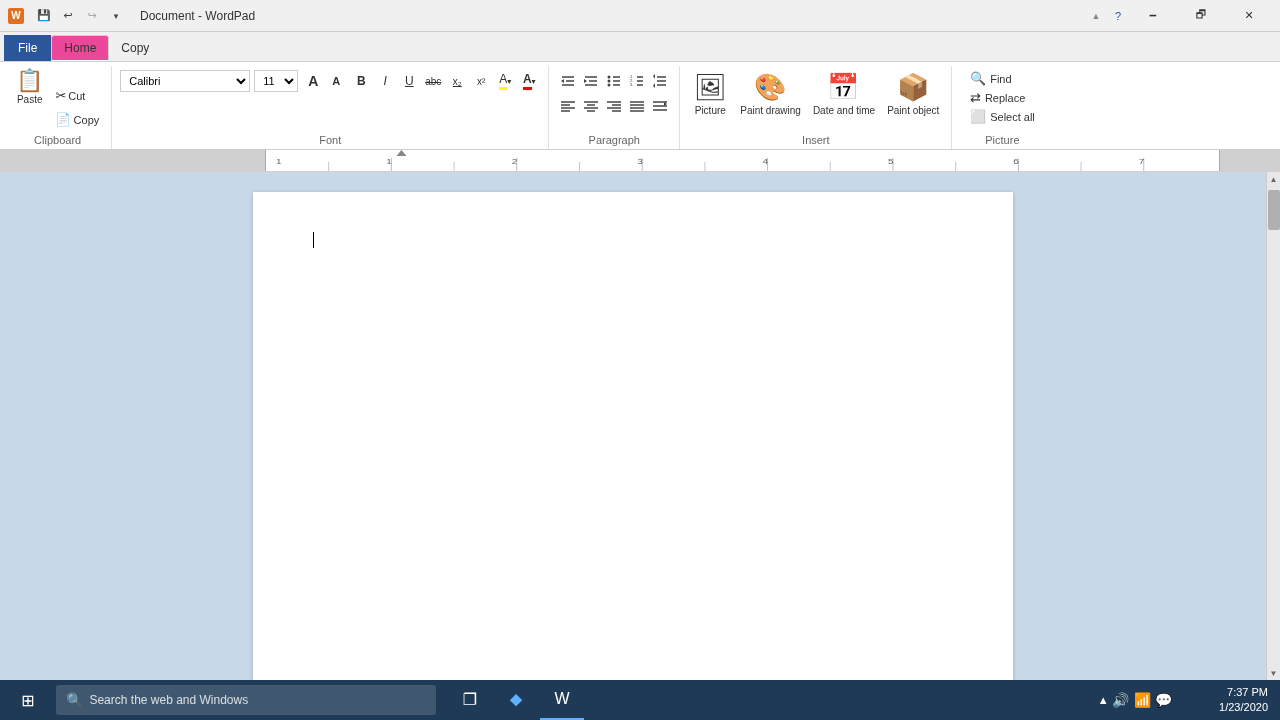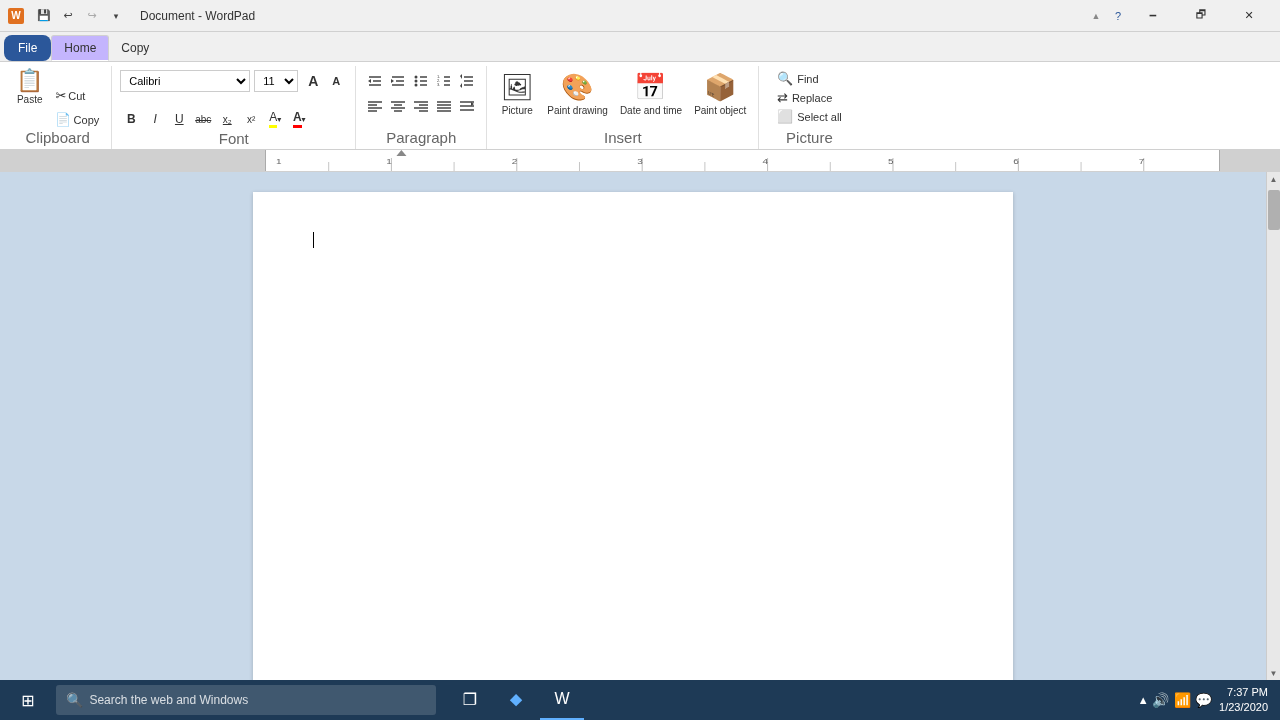--- a/index.html
+++ b/index.html
@@ -35,22 +35,22 @@
     .ribbon-tab {
       padding: 4px 12px 5px;
       font-size: 12px;
       cursor: pointer;
       color: #333;
       border-radius: 3px 3px 0 0;
       height: 26px;
       display: flex;
       align-items: center;
     }
-    .ribbon-tab.active { background: #c4b5fd; border: 1px solid #d0d0d0; border-bottom: 1px solid white; color: #333; font-weight: normal; }
-    .ribbon-tab.file { background: #2b579a; color: white; padding: 4px 14px 5px; border-radius: 8px; }
+    .ribbon-tab.active { background: #ec4899; border: 1px solid #d0d0d0; border-bottom: 1px solid white; color: #333; font-weight: normal; }
+    .ribbon-tab.file { background: #2b579a; color: white; padding: 4px 14px 5px; border-radius: 0; }
 
     
     .ribbon {
       height: 88px;
       background: white;
       border-bottom: 1px solid #d0d0d0;
       display: flex;
       align-items: stretch;
       padding: 4px 4px 0;
       gap: 0;
@@ -66,21 +66,21 @@
     }
     .ribbon-group:last-child { border-right: none; }
     .ribbon-group-content {
       display: flex;
       align-items: flex-start;
       flex: 1;
       gap: 2px;
       padding-top: 2px;
     }
     .ribbon-group-label {
-      font-size: 15px;
+      font-size: 11px;
       color: #666;
       text-align: center;
       padding-bottom: 3px;
       width: 100%;
       margin-top: auto;
     }
     .ribbon-btn-large {
       display: flex;
       flex-direction: column;
       align-items: center;
@@ -407,21 +407,21 @@
         </div>
         <div class="ribbon-btn-small">
           <span style="font-size:13px;">📄</span>
           <span>Copy</span>
         </div>
       </div>
       <div class="ribbon-group-label" style="position:absolute; bottom:0; left:0; right:0; text-align:center;">Clipboard</div>
     </div>
 
     <div class="ribbon-group font-group" style="flex-direction:column; align-items:flex-start; min-width:210px;">
-      <div class="ribbon-group-content" style="flex-direction:column; gap:13px; padding-top:4px;">
+      <div class="ribbon-group-content" style="gap:3px; padding-top:4px;">
         <div class="font-row">
           <select class="font-select">
             <option>Calibri</option>
           </select>
           <select class="font-size-select">
             <option>11</option>
           </select>
           <div class="font-size-btns">
             <div class="fmt-btn" style="font-size:14px; font-weight:bold;">A</div>
             <div class="fmt-btn" style="font-size:11px; font-weight:bold;">A</div>
@@ -652,18 +652,18 @@
     <div class="taskbar-icon" style="color:#60b0ff;">⬥</div>
     <div class="taskbar-icon active" style="font-size:16px;">W</div>
   </div>
   <div class="taskbar-right">
     <div class="tray-icons">
       <span style="font-size:11px; cursor:pointer;">▲</span>
       <span style="font-size:14px; cursor:pointer;">🔊</span>
       <span style="font-size:14px; cursor:pointer;">📶</span>
       <span style="font-size:14px; cursor:pointer;">💬</span>
     </div>
-    <div class="time-block" style="cursor:pointer;">
+    <div class="time-block" style="cursor:pointer;margin-left:40px;">
       <div>7:37 PM</div>
       <div>1/23/2020</div>
     </div>
   </div>
 </div>
 
 </body></html>

